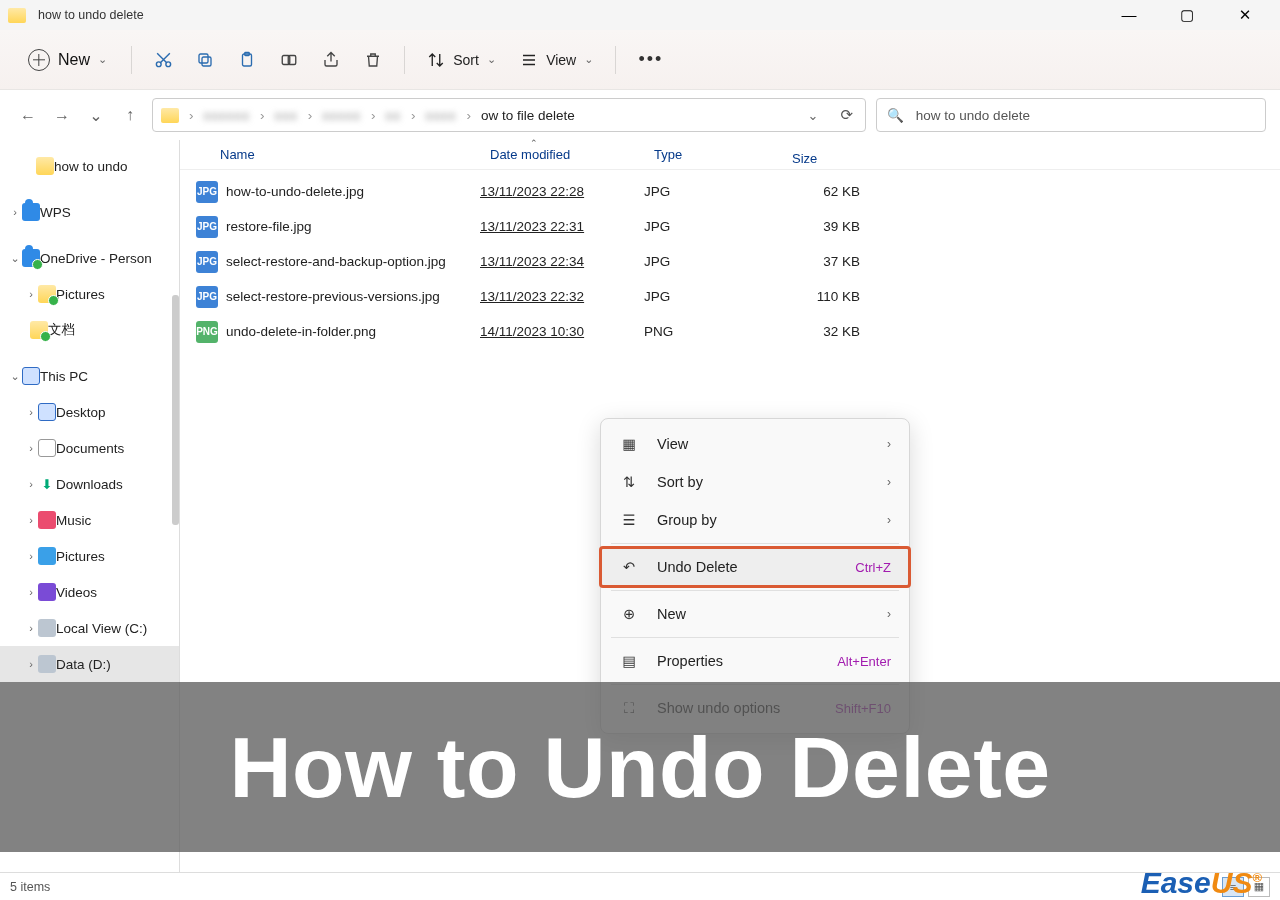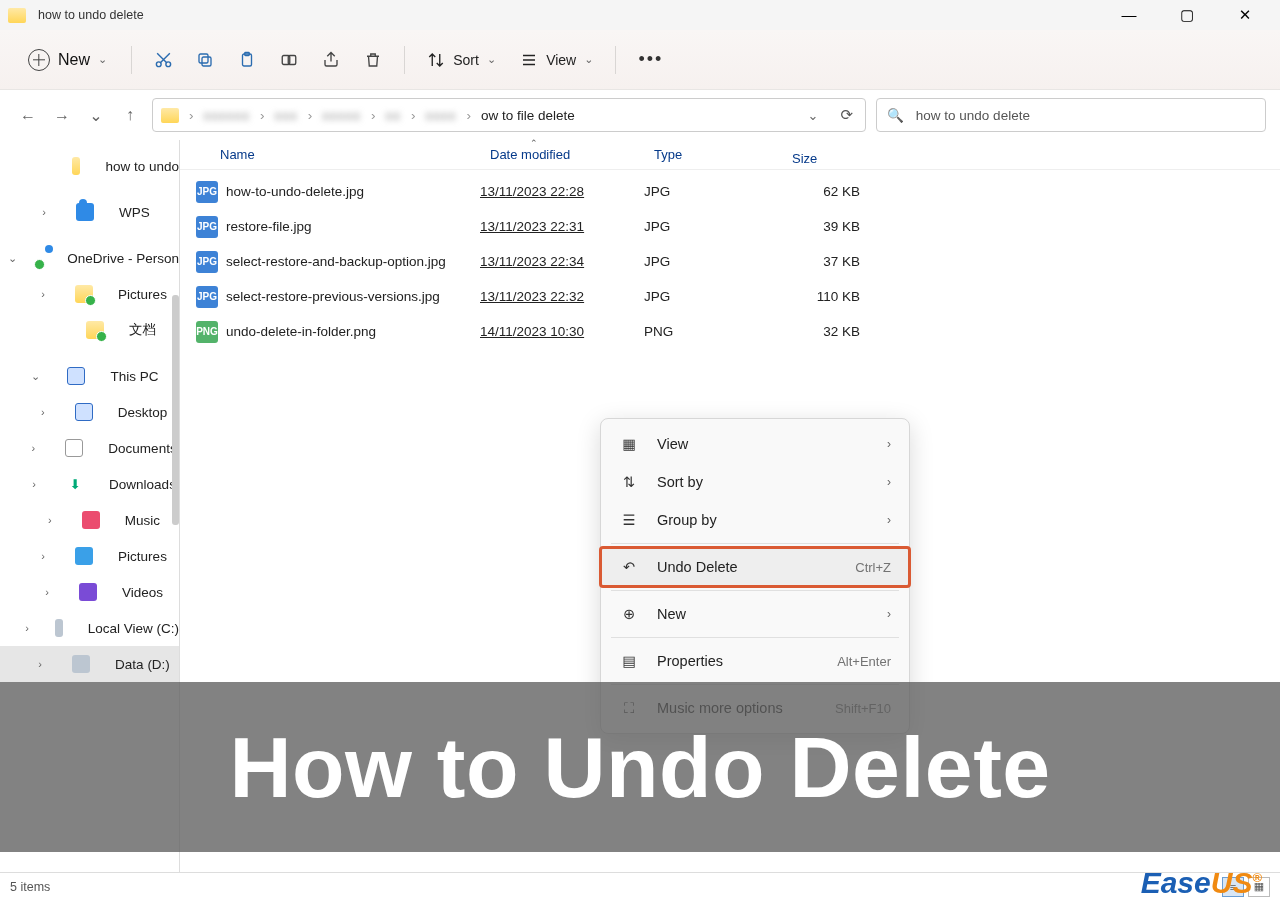--- a/index.html
+++ b/index.html
@@ -37,21 +37,21 @@
 .addrbar .spacer { flex:1; }
 .addrbar .drop { color:#666; font-size:13px; padding:0 6px; }
 .addrbar .refresh { color:#555; font-size:15px; padding:0 6px; }
 .searchbox { width: 390px; height:34px; border:1px solid #ccc; border-radius:4px; display:flex; align-items:center; padding:0 10px; gap:10px; color:#777; font-size:13.5px; }
 .searchbox input { border:none; outline:none; flex:1; font-size:13.5px; color:#555; }
 
 
 .body { position:absolute; left:0; right:0; top:140px; bottom:0; display:flex; }
 .sidebar { width: 180px; border-right:1px solid #ddd; overflow:hidden; font-size:13.5px; color:#222; padding-top:8px; position:relative; }
 .sidebar .scrollthumb { position:absolute; right:0; top:155px; width:7px; height:230px; background:#ccc; border-radius:3px; }
-.srow { display:flex; align-items:center; height:36px; gap:25px; padding-left:8px; cursor:default; white-space:nowrap;justify-content:center; }
+.srow { display:flex; align-items:center; height:36px; gap:0; padding-left:8px; cursor:default; white-space:nowrap; }
 .srow .caret { width:14px; text-align:center; color:#666; font-size:11px; }
 .srow .ico { width:18px; height:18px; display:flex; align-items:center; justify-content:center; border-radius:3px; }
 .folder-ye { background:linear-gradient(#ffe9a6,#ffd658); width:18px; height:14px; border-radius:2px; }
 .cloud-b { width:18px;height:12px;border-radius:8px;background:#2f8ae6; position:relative;}
 .cloud-b::before{content:"";position:absolute;left:3px;top:-4px;width:8px;height:8px;border-radius:50%;background:#2f8ae6;}
 .pc-ico { width:18px;height:13px;border:1.5px solid #2f6bc4;border-radius:2px;background:#cfe1ff; }
 .disk-ico { width:18px;height:11px;background:#bcc6d1;border-radius:2px; }
 .violet { background:#7a4bd6; width:18px;height:14px;border-radius:2px; }
 .music-ico{ width:17px;height:17px;border-radius:50%;background:#eb4c6f;}
 .green-badge{position:relative;}
@@ -77,21 +77,21 @@
 .frow .sz{ width:90px; text-align:right; padding-right:12px;}
 
 
 .preview { width:378px; border-left:1px solid #eee; display:flex; align-items:center; justify-content:center; color:#666; font-size:13px; }
 
 
 .ctxmenu { position:absolute; left:600px; top:418px; width:310px; background:#f9f9f9; border:1px solid #d7d7d7; border-radius:8px; box-shadow:0 6px 24px rgba(0,0,0,.15); padding:6px 0; z-index:5; font-size:14.5px; color:#222; }
 .ctxitem { height:38px; display:flex; align-items:center; padding:0 18px 0 18px; gap:18px; cursor:default; }
 .ctxitem .ci { width:20px; display:flex; align-items:center; justify-content:center; color:#333; }
 .ctxitem .lbl { flex:1; }
-.ctxitem .hint { color:#737373; font-size:13px; }
+.ctxitem .hint { color:#a21caf; font-size:13px; }
 .ctxitem .subchev { color:#666; font-size:12px; }
 .ctxitem.highlight { outline:3px solid #da5a33; outline-offset:-1px; background:#eee; border-radius:2px; }
 .ctxsep { height:1px; background:#e0e0e0; margin:4px 10px; }
 
 
 .statusbar { position:absolute; left:0; right:0; bottom:0; height:28px; border-top:1px solid #ddd; display:flex; align-items:center; padding:0 10px; font-size:12.5px; color:#555; background:#fff; z-index:3;}
 .statusbar .viewtoggle { margin-left:auto; display:flex; gap:4px; }
 .vtbtn { width:22px;height:20px;border:1px solid #bbb; display:flex;align-items:center;justify-content:center;font-size:11px;color:#555;}
 .vtbtn.active{ background:#d8e6f5; border-color:#6a9ed4;}
 
@@ -226,21 +226,21 @@
     <div class="srow">
         <span class="caret">⌄</span>
         <span class="ico cloud-b green-badge"></span>
         <span>OneDrive - Person</span>
       </div>
     <div class="srow" style="padding-left:24px">
         <span class="caret">›</span>
         <span class="ico folder-ye green-badge"></span>
         <span>Pictures</span>
       </div>
-    <div class="srow" style="padding-left:24px">
+    <div class="srow" style="padding-left:16px">
         <span class="caret"></span>
         <span class="ico folder-ye green-badge"></span>
         <span>文档</span>
       </div>
     <div style="height:10px"></div>
     <div class="srow">
         <span class="caret">⌄</span>
         <span class="ico pc-ico"></span>
         <span>This PC</span>
       </div>
@@ -374,21 +374,21 @@
     </div>
   <div class="ctxsep"></div>
   <div class="ctxitem">
       <span class="ci">▤</span>
       <span class="lbl">Properties</span>
       <span class="hint">Alt+Enter</span>
     </div>
   <div class="ctxsep"></div>
   <div class="ctxitem">
       <span class="ci">⛶</span>
-      <span class="lbl">Music more options</span>
+      <span class="lbl">Show undo options</span>
       <span class="hint">Shift+F10</span>
     </div>
 </div>
 
 <div class="statusbar">
   <span>5 items</span>
   <div class="viewtoggle">
     <div class="vtbtn active">≡</div>
     <div class="vtbtn">▦</div>
   </div>

